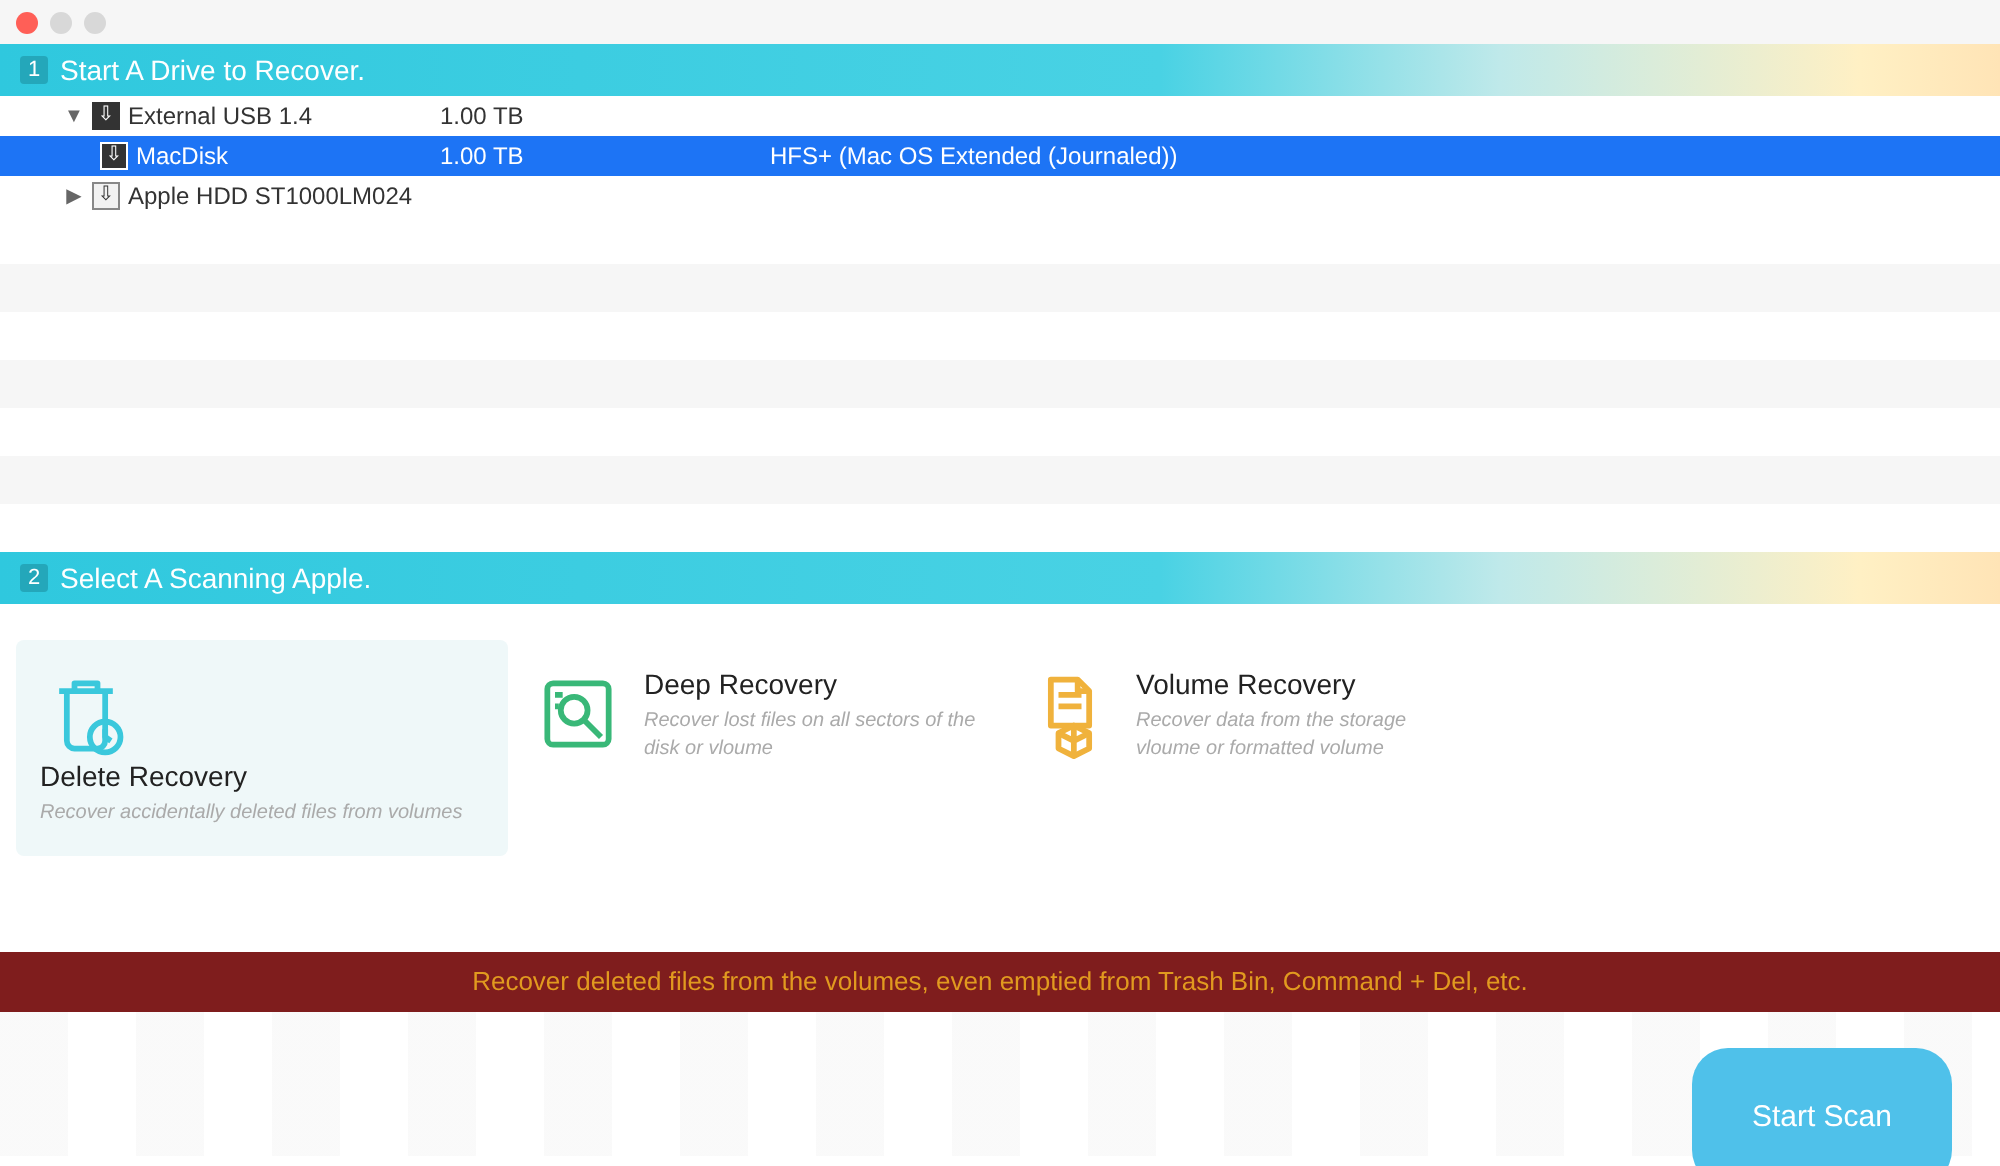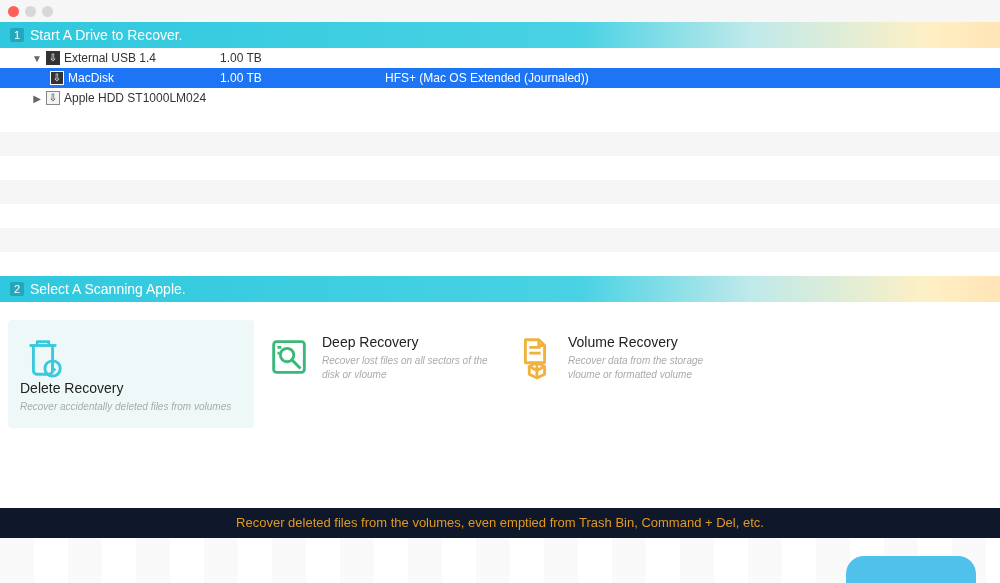--- a/index.html
+++ b/index.html
@@ -84,25 +84,25 @@
     padding: 14px 12px;
     cursor: pointer;
     border-radius: 4px;
   }
   .method.sel { background: #eff8f9; flex-direction: column; }
   .method .mic { width: 46px; height: 46px; flex: 0 0 46px; margin-right: 10px; }
   .method .mt { font-size: 14px; color: #222; margin-bottom: 4px; }
   .method .md { font-size: 10px; color: #aaa; line-height: 1.35; font-style: italic; }
 
   .tip-bar {
-    margin-top: 68px;
+    margin-top: 36px;
     height: 30px;
     line-height: 30px;
     text-align: center;
-    background: #0f172a;
+    background: #7f1d1d;
     color: #e19a1f;
     font-size: 13px;
   }
 
   .footer {
     height: 72px;
     position: relative;
     background: #fff;
   }
   .footer::before {

